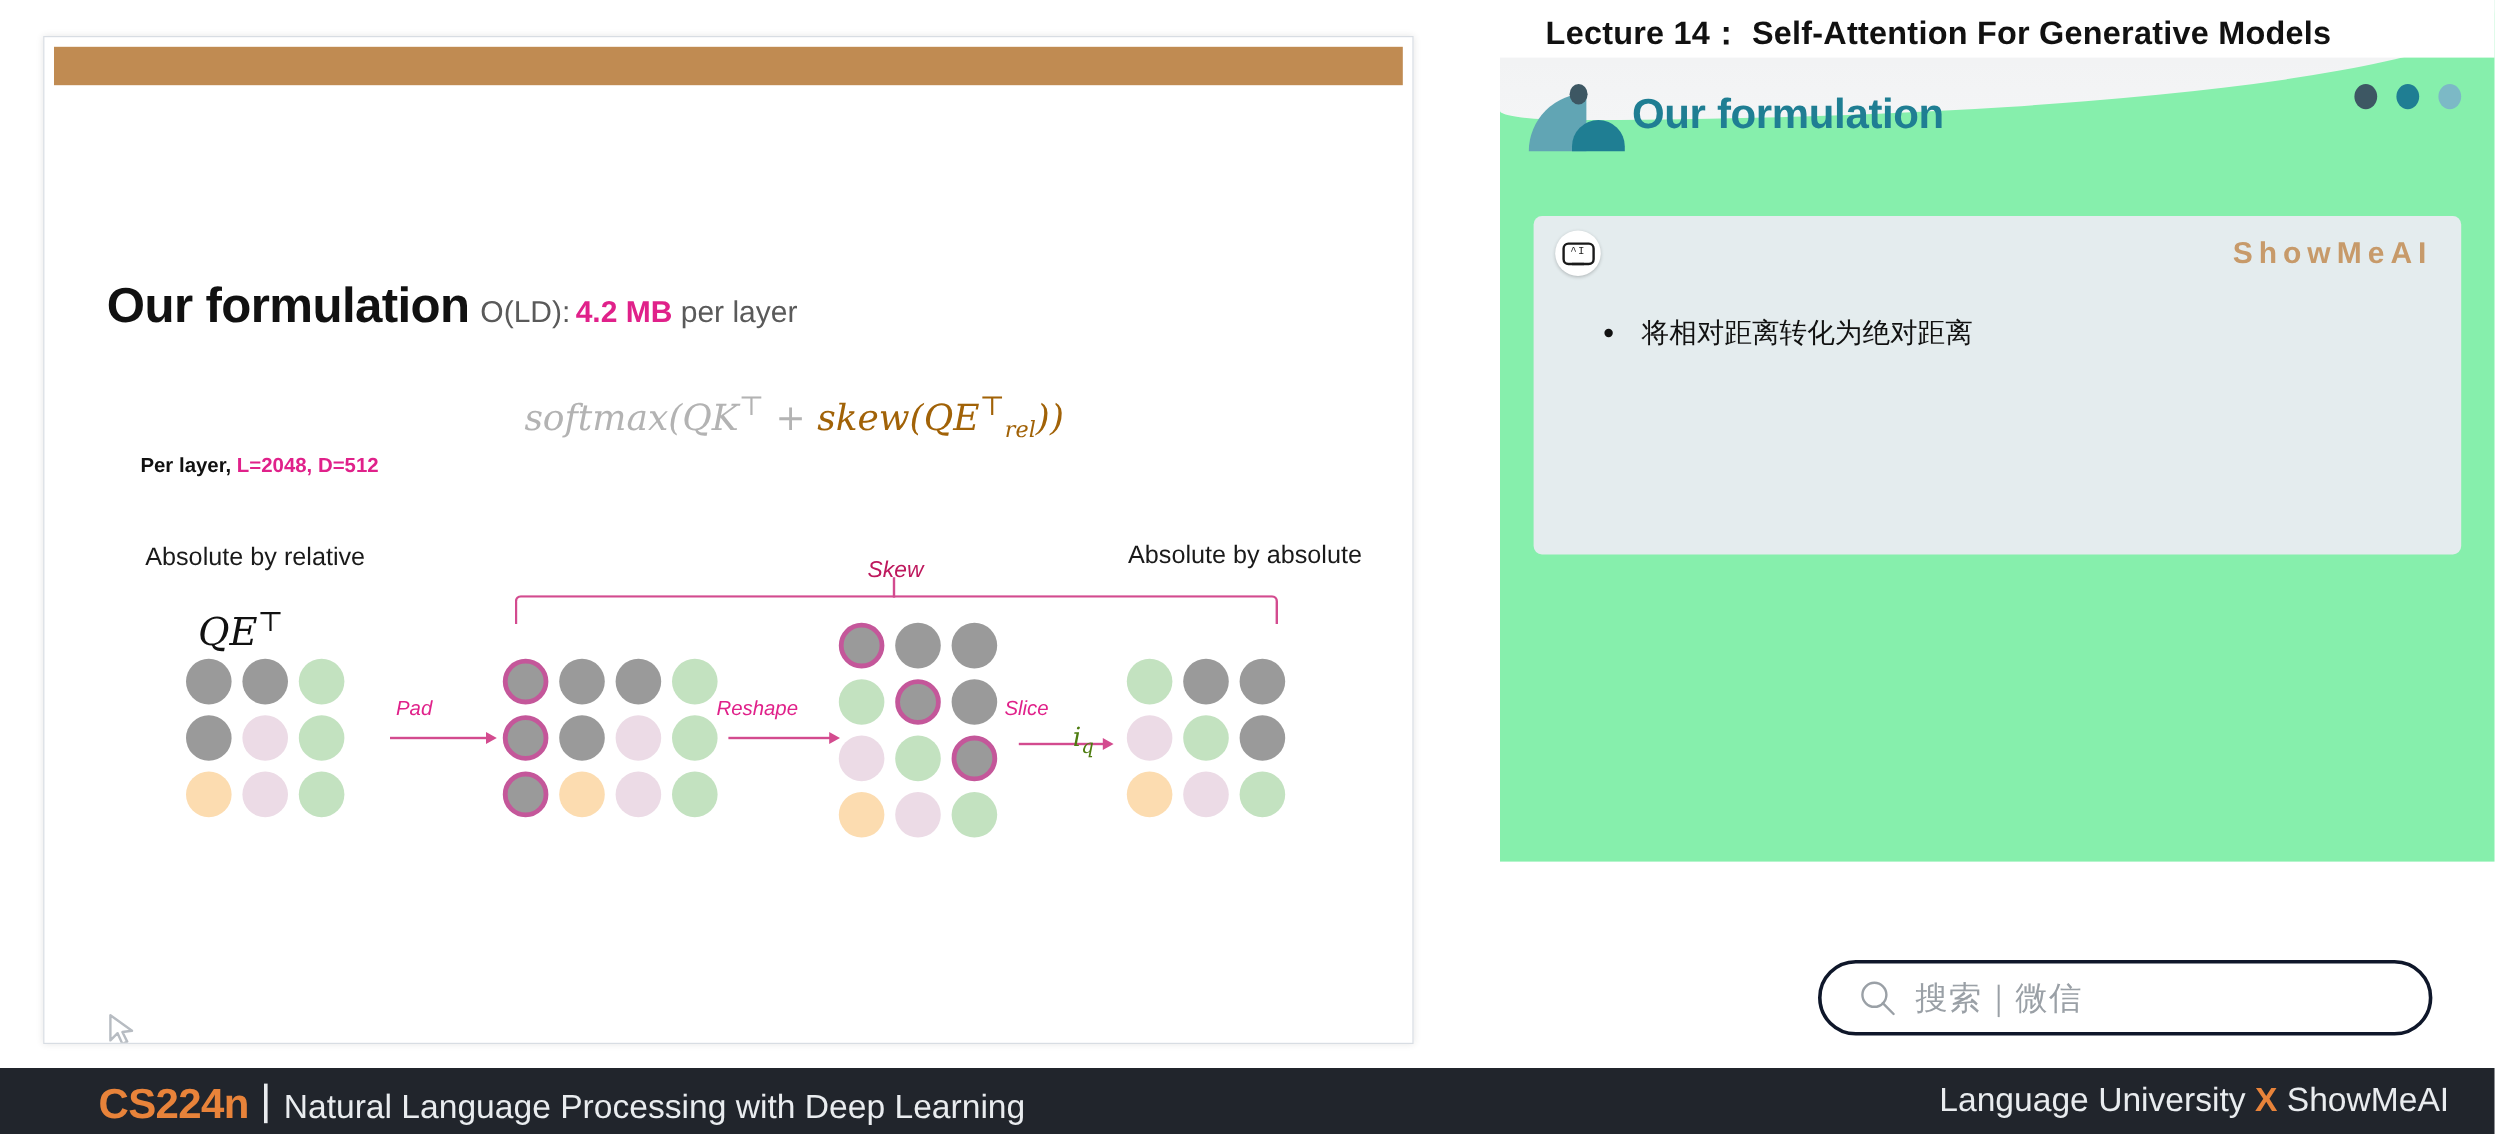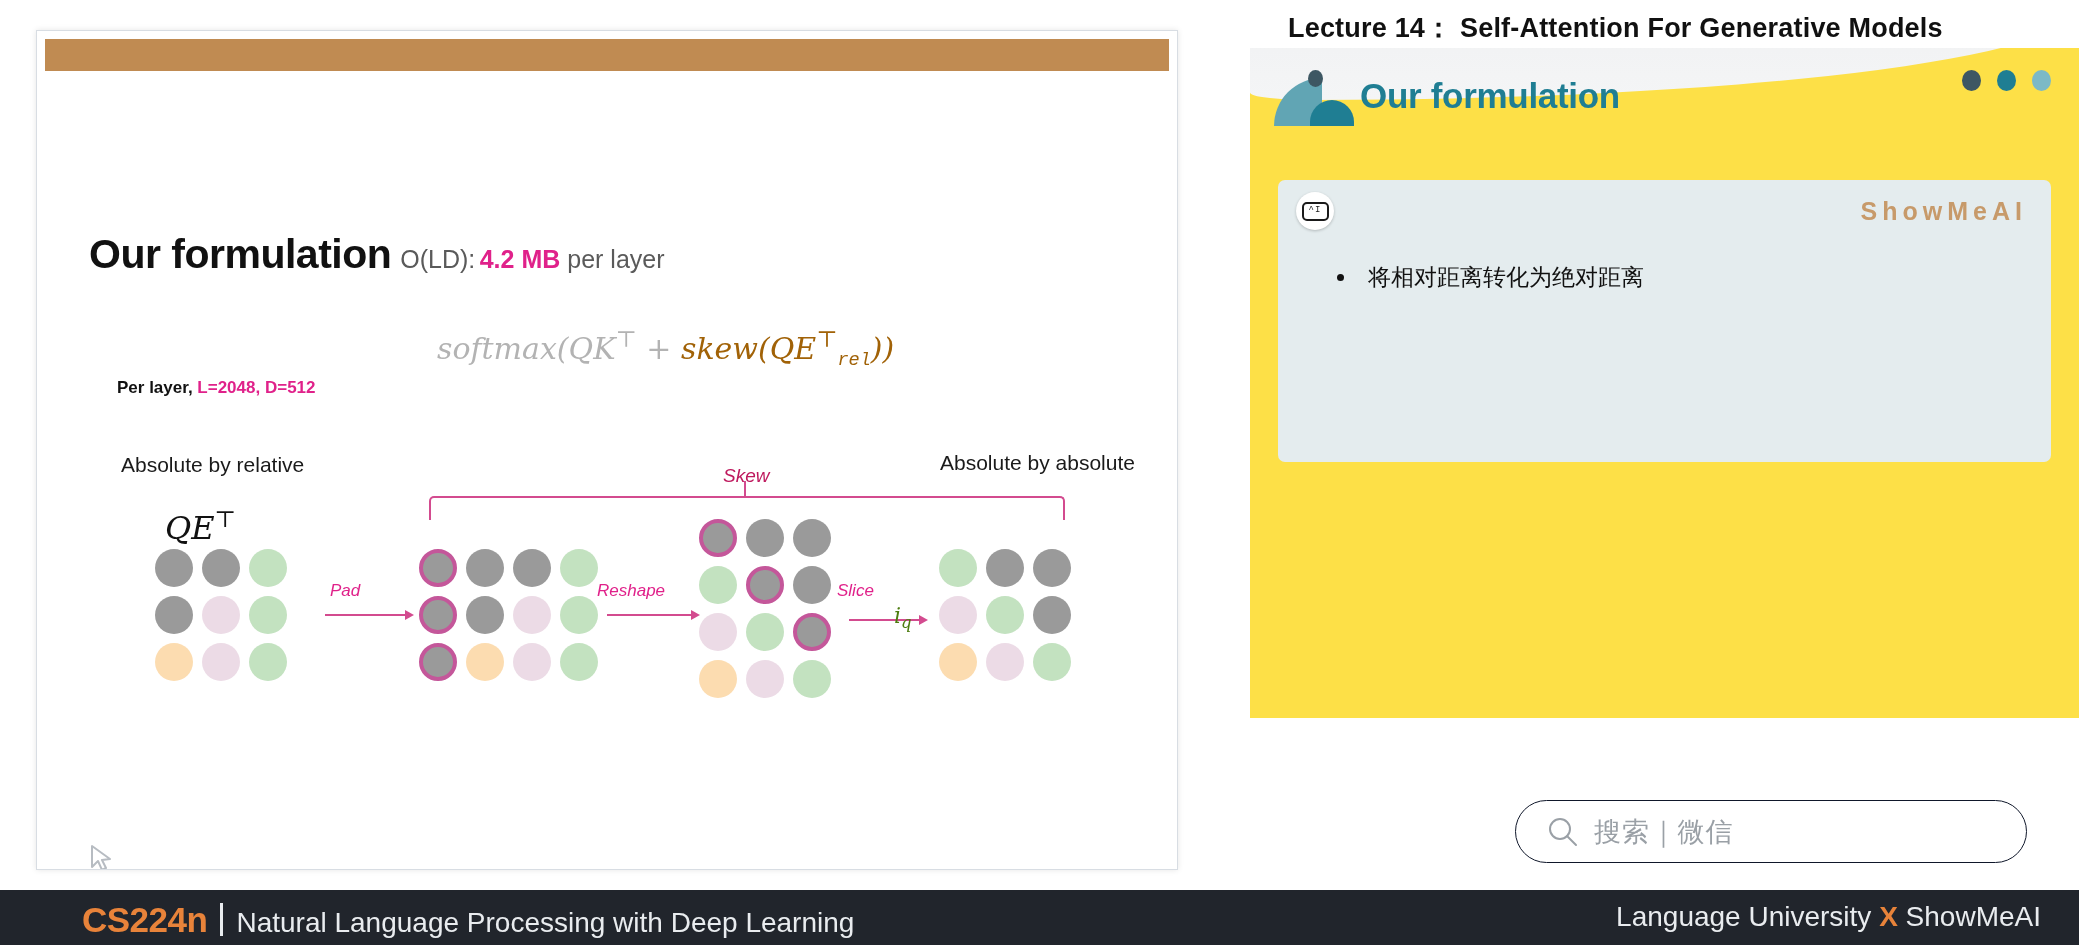--- a/index.html
+++ b/index.html
@@ -69,21 +69,20 @@
     font-family: "DejaVu Serif", serif;
     font-style: italic;
     font-size: 30px;
     color: #b3b3b3;
     white-space: nowrap;
   }
   #formula .dark { color: #a16207; }
   #formula sub {
     font-size: 0.62em;
     vertical-align: -0.3em;
-    font-family: Liberation Mono, monospace;
   }
   #formula .tsup {
     font-size: 0.75em;
     vertical-align: 0.55em;
     font-style: normal;
   }
 
   #per-layer {
     position: absolute;
     left: 80px;
@@ -226,21 +225,21 @@
     color: #9aa0a6;
   }
 
   
   #right-panel {
     position: absolute;
     left: 1250px;
     top: 0;
     width: 829px;
     height: 718px;
-    background: #fde047;
+    background: #86efac;
   }
   #lecture-title {
     position: absolute;
     left: 38px;
     top: 10px;
     font-size: 27px;
     font-weight: bold;
     color: #111111;
     white-space: nowrap;
     letter-spacing: 0.2px;
@@ -374,21 +373,21 @@
     margin-left: 14px;
     padding-left: 10px;
   }
 
   #search-box {
     position: absolute;
     left: 265px;
     top: 800px;
     width: 512px;
     height: 63px;
-    border: 1px solid #0f172a;
+    border: 3px solid #0f172a;
     border-radius: 32px;
     display: flex;
     align-items: center;
     padding-left: 30px;
     box-sizing: border-box;
     background: #fff;
   }
   #search-icon-wrap { margin-right: 14px; display:flex; align-items:center; }
   #search-cn {
     font-size: 27px;

